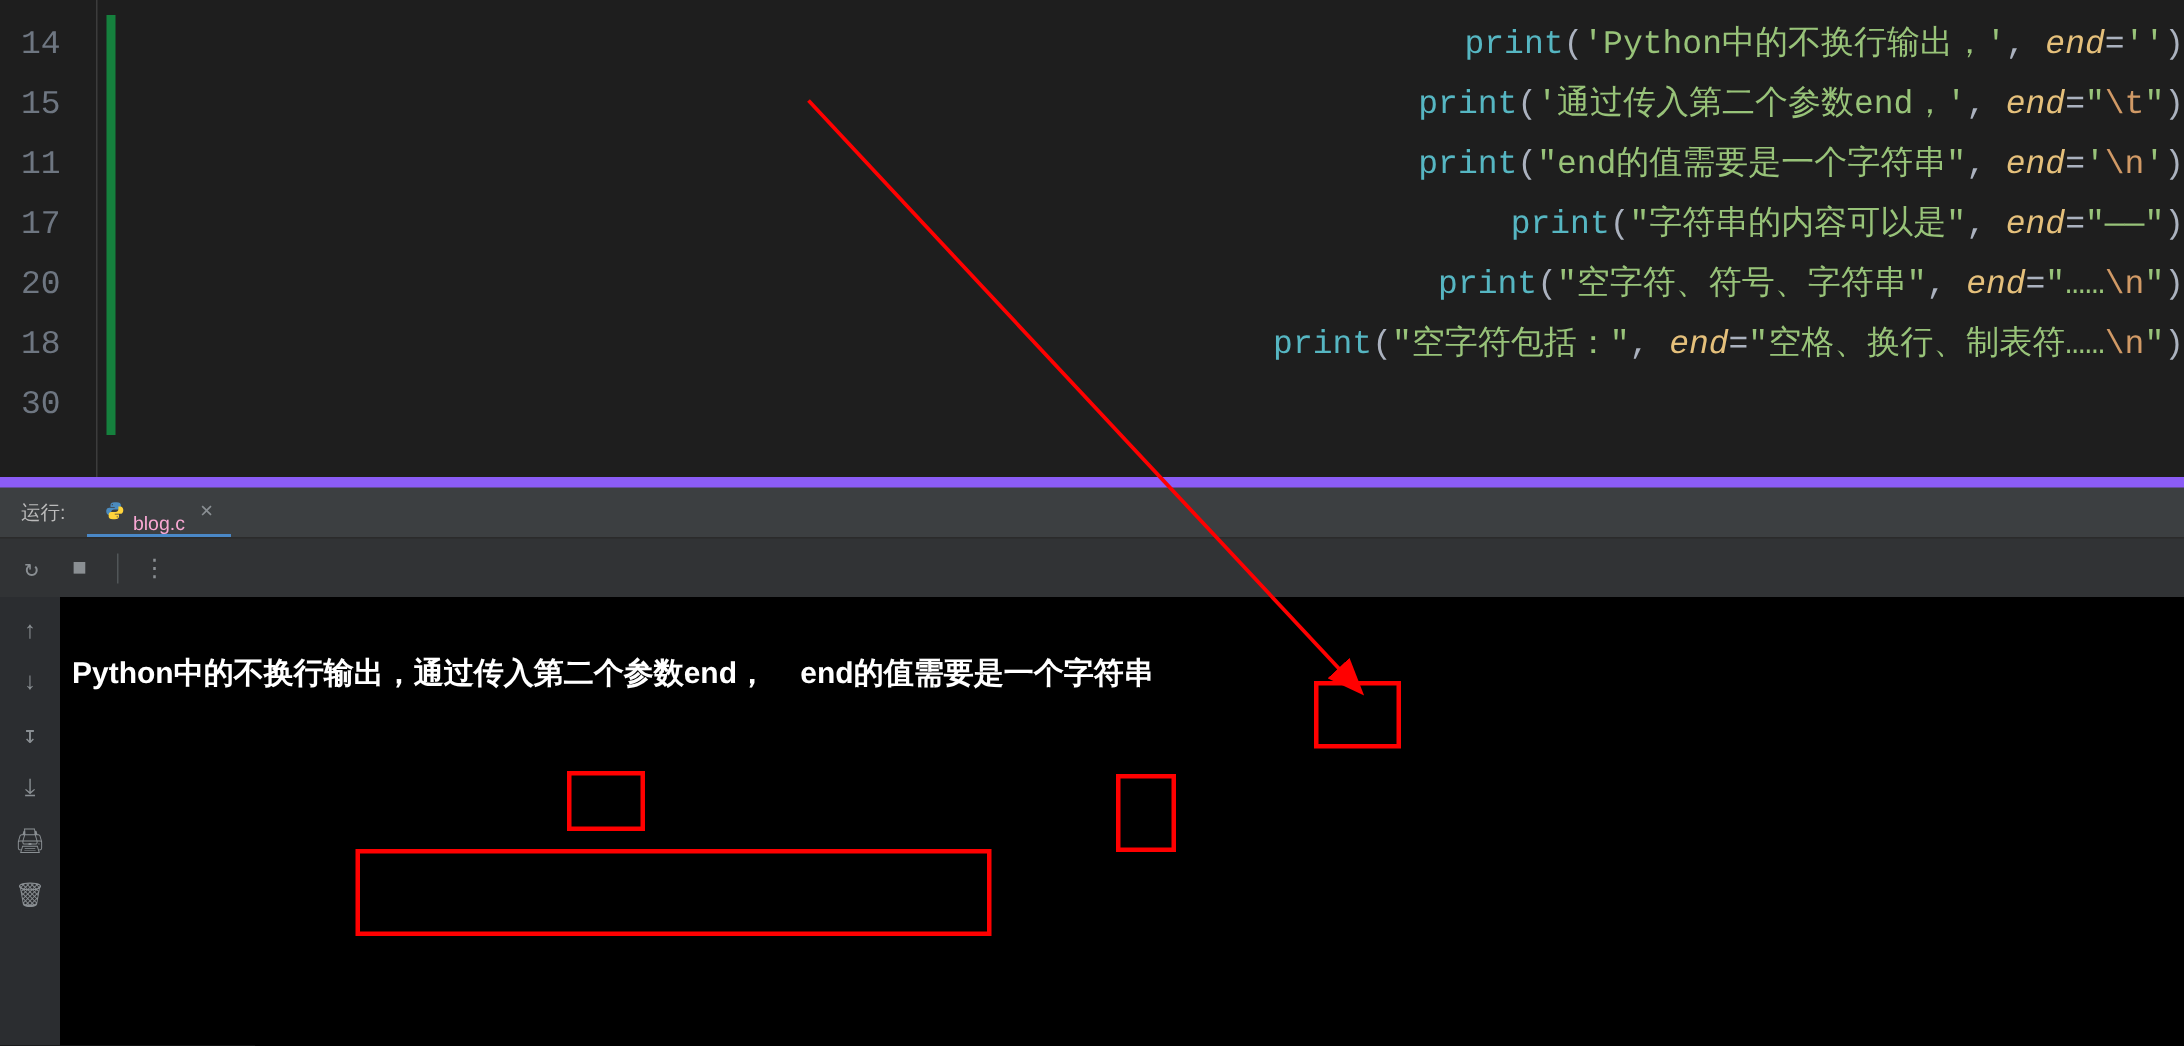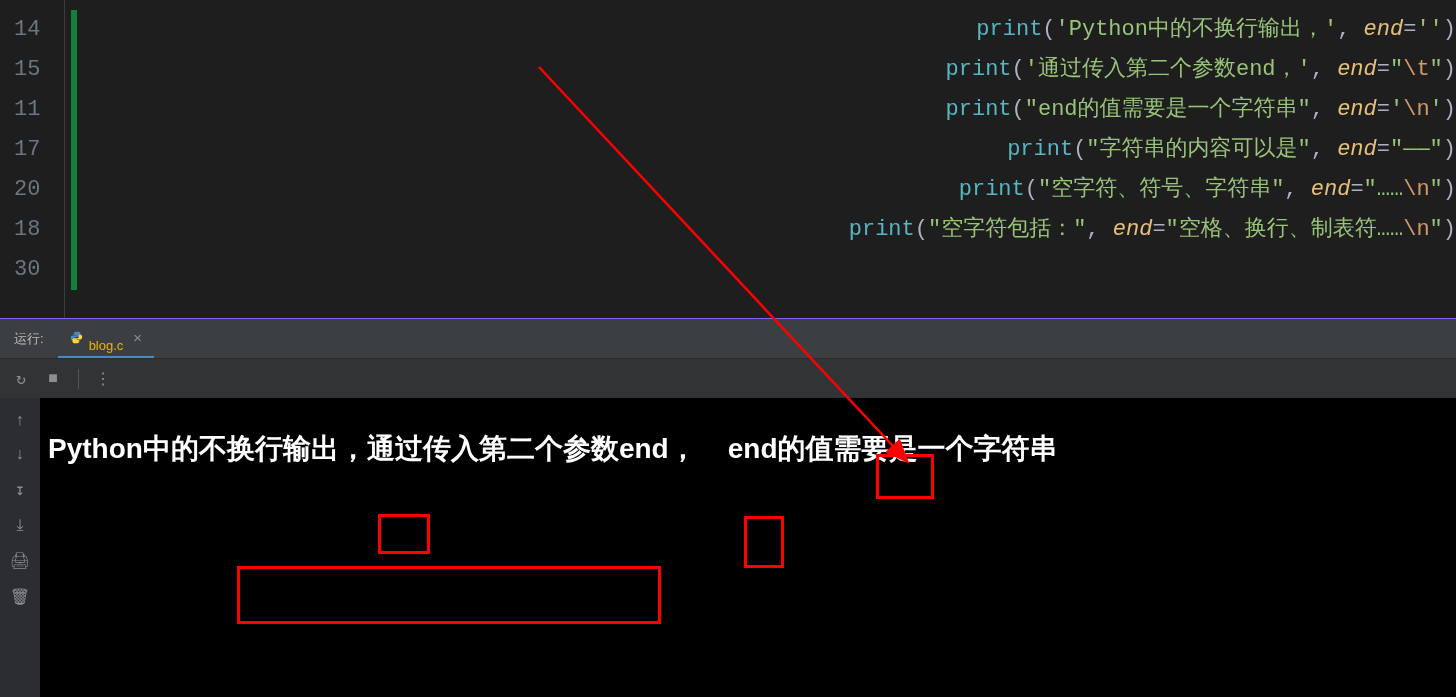--- a/index.html
+++ b/index.html
@@ -49,35 +49,35 @@
   .tok-punc  { color: #abb2bf; }
   .tok-str   { color: #98c379; }
   .tok-esc   { color: #d19a66; }
   .tok-param { color: #e5c07b; font-style: italic; }
   .tok-op    { color: #abb2bf; }
 
   
   .panel-header {
     height: 40px;
     background: #3c3f41;
-    border-top: 1px solid #8b5cf6;
+    border-top: 7px solid #8b5cf6;
     display: flex;
     align-items: center;
     font-family: -apple-system, 'Segoe UI', sans-serif;
     font-size: 13px;
     color: #bbb;
   }
   .panel-title { padding: 0 14px; }
   .panel-tab {
     display: flex; align-items: center; gap: 6px;
     padding: 0 12px; height: 100%;
     border-bottom: 2px solid #4a88c7;
   }
   .panel-tab .icon { width: 13px; height: 13px; }
-  .panel-tab .label { color: #eab308; margin-top: 16px; }
+  .panel-tab .label { color: #f9a8d4; margin-top: 16px; }
   .panel-tab .close { color: #8a8f93; cursor: pointer; margin-left:4px; font-size:15px;}
 
   
   .panel-toolbar {
     height: 40px;
     background: #313335;
     display: flex;
     align-items: center;
     gap: 14px;
     padding-left: 12px;
@@ -100,21 +100,21 @@
     display:flex; flex-direction:column; align-items:center;
     gap:16px; padding-top:14px;
     color:#8a8f93;
   }
   .output-gutter .g-icon { cursor:pointer; }
   .output {
     flex:1;
     background: #000;
     color: #fff;
     font-family: 'Microsoft YaHei', 'SimSun', sans-serif;
-    font-size: 28px;
+    font-size: 20px;
     line-height: 54px;
     padding: 24px 8px 0 8px;
     position: relative;
     font-weight:600;
   }
   .output .line { white-space: pre; position:relative; }
 
   
   .hl {
     position: absolute;

